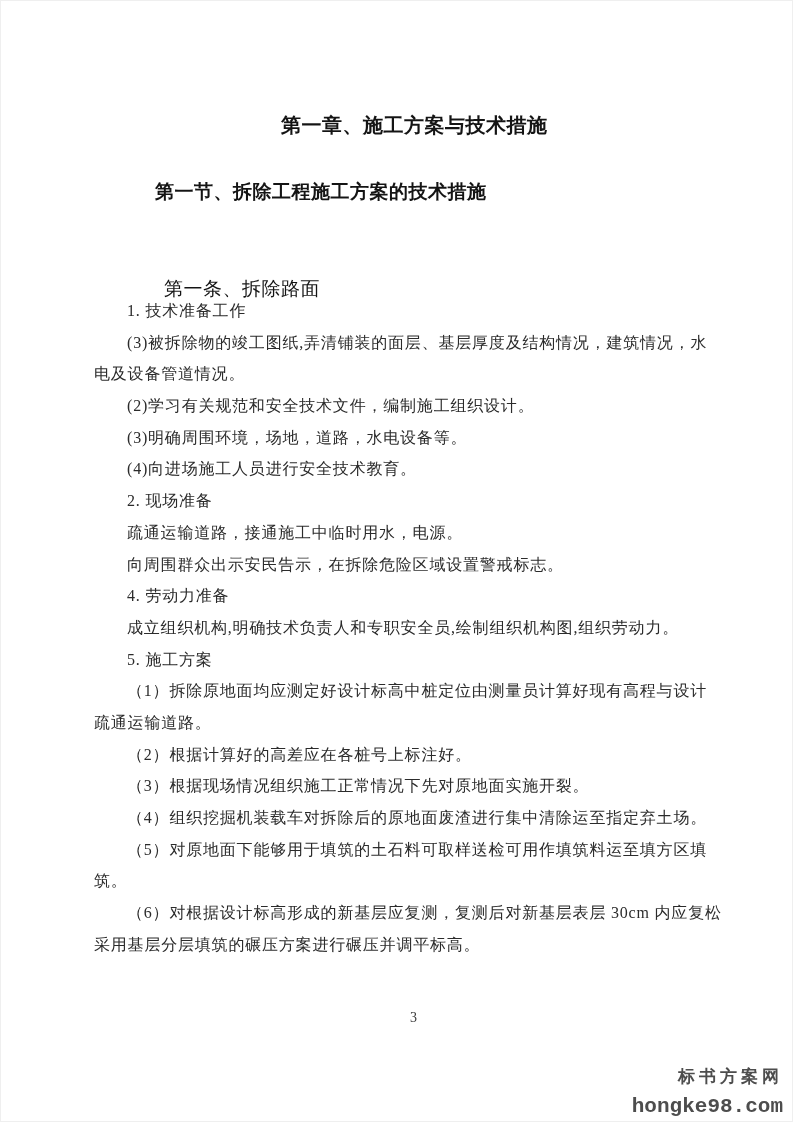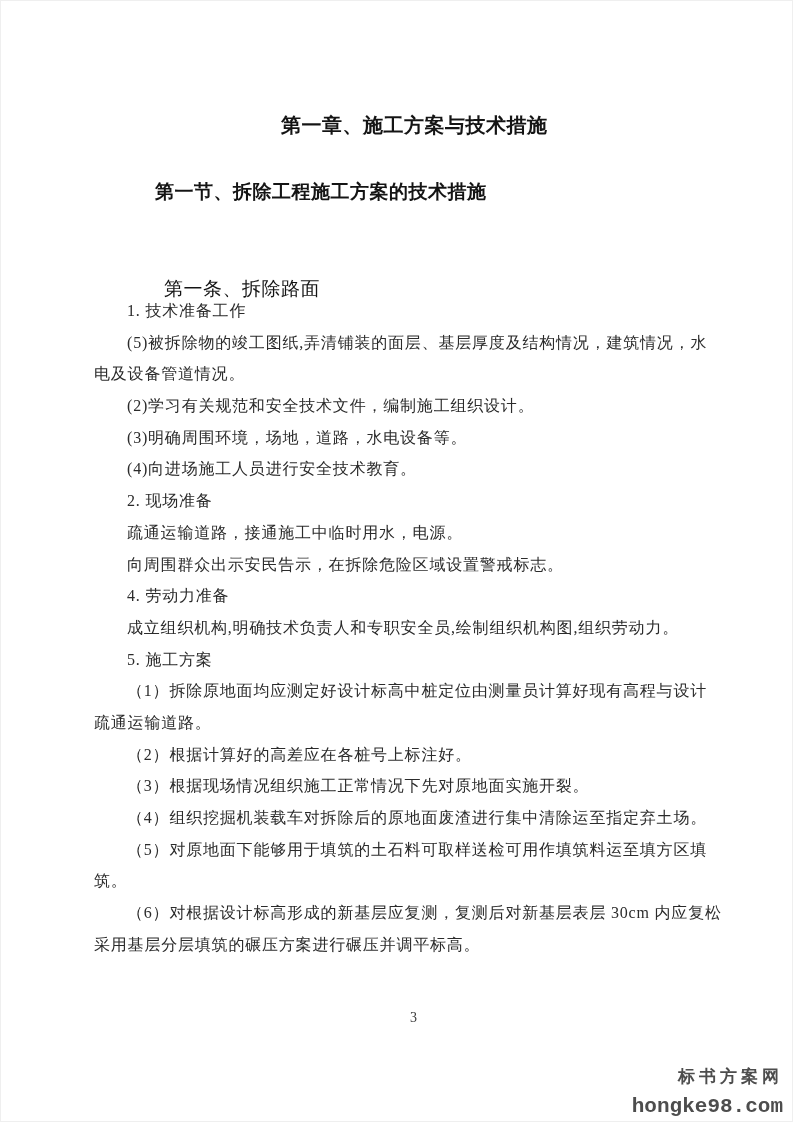--- a/index.html
+++ b/index.html
@@ -100,21 +100,21 @@
 <div class="page">
 
   <h1 class="doc-title">第一章、施工方案与技术措施</h1>
 
   <h2 class="section-heading">第一节、拆除工程施工方案的技术措施</h2>
 
   <h3 class="article-heading">第一条、拆除路面</h3>
 
   <div class="body-text" id="body-lines">
       <div class="line indent">1. 技术准备工作</div>
-      <div class="line indent">(5)被拆除物的竣工图纸,弄清铺装的面层、基层厚度及结构情况，建筑情况，水</div>
+      <div class="line indent">(3)被拆除物的竣工图纸,弄清铺装的面层、基层厚度及结构情况，建筑情况，水</div>
       <div class="line">电及设备管道情况。</div>
       <div class="line indent">(2)学习有关规范和安全技术文件，编制施工组织设计。</div>
       <div class="line indent">(3)明确周围环境，场地，道路，水电设备等。</div>
       <div class="line indent">(4)向进场施工人员进行安全技术教育。</div>
       <div class="line indent">2. 现场准备</div>
       <div class="line indent">疏通运输道路，接通施工中临时用水，电源。</div>
       <div class="line indent">向周围群众出示安民告示，在拆除危险区域设置警戒标志。</div>
       <div class="line indent">4. 劳动力准备</div>
       <div class="line indent">成立组织机构,明确技术负责人和专职安全员,绘制组织机构图,组织劳动力。</div>
       <div class="line indent">5. 施工方案</div>

